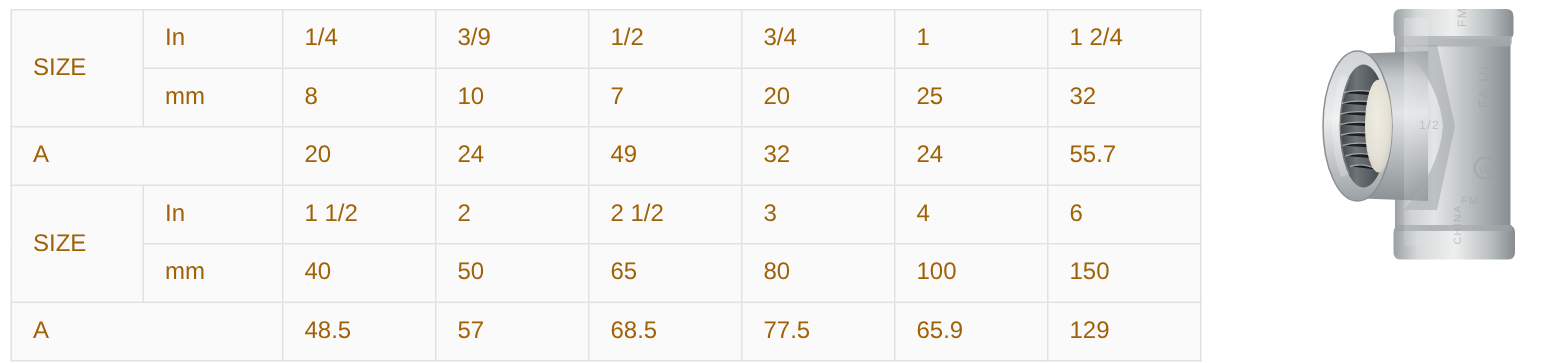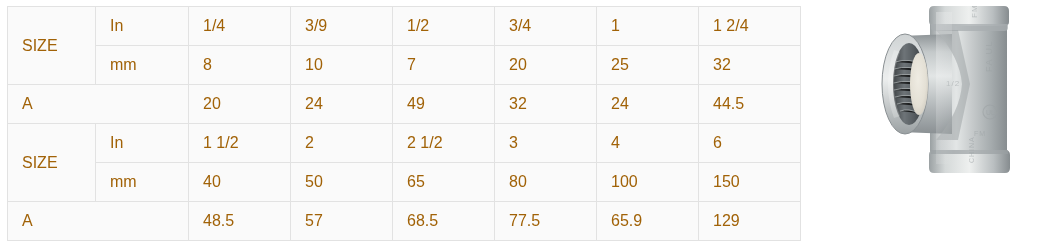--- a/index.html
+++ b/index.html
@@ -119,21 +119,21 @@
           <td class="cell-data">32</td>
         </tr>
 
         <tr>
           <td class="cell-a-label" colspan="2">A</td>
           <td class="cell-data">20</td>
           <td class="cell-data">24</td>
           <td class="cell-data">49</td>
           <td class="cell-data">32</td>
           <td class="cell-data">24</td>
-          <td class="cell-data">44.5</td>
+          <td class="cell-data">55.7</td>
         </tr>
 
         <tr>
           <td class="cell-size-label" rowspan="2">SIZE</td>
           <td class="cell-unit">In</td>
           <td class="cell-data">1 1/2</td>
           <td class="cell-data">2</td>
           <td class="cell-data">2 1/2</td>
           <td class="cell-data">3</td>
           <td class="cell-data">4</td>

